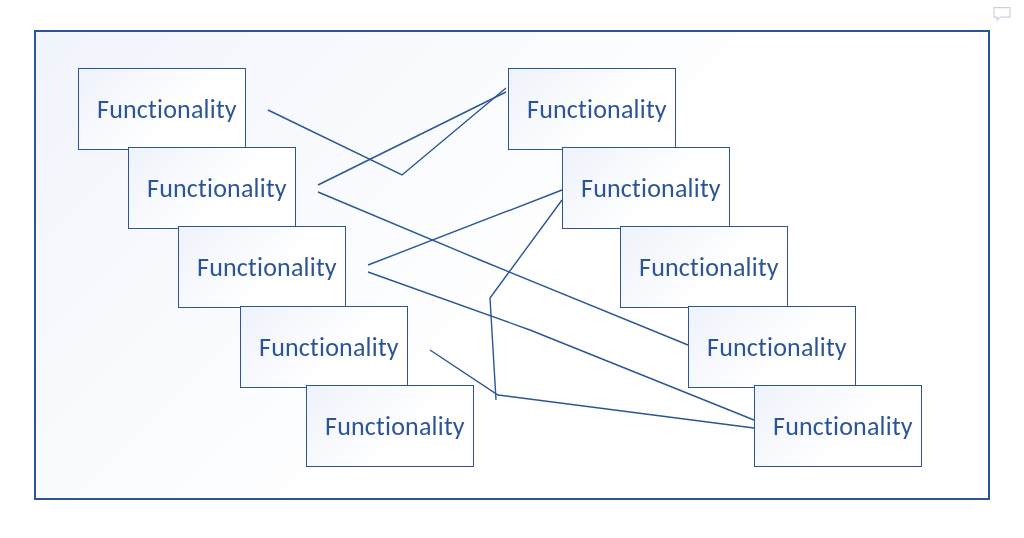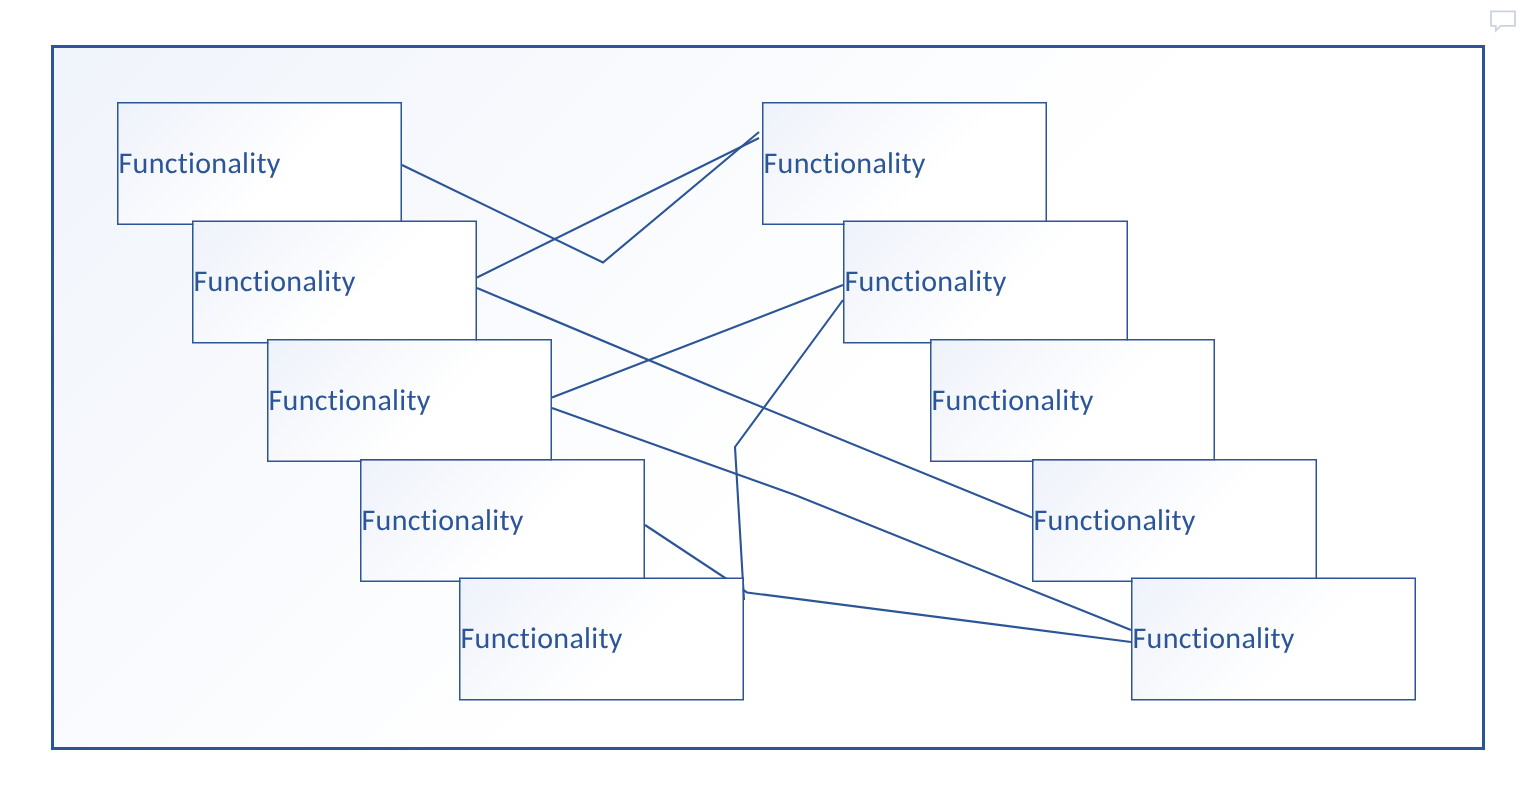--- a/index.html
+++ b/index.html
@@ -23,30 +23,31 @@
   svg.lines {
     position: absolute;
     left: 0;
     top: 0;
     width: 1024px;
     height: 538px;
     pointer-events: none;
   }
   .node {
     position: absolute;
-    width: 190px;
+    width: 168px;
     height: 82px;
     border: 1.5px solid #2b5597;
     background: linear-gradient(135deg, #eef2fa 0%, #ffffff 60%);
     box-sizing: border-box;
     display: flex;
     align-items: center;
     justify-content: flex-start;
+    padding-left: 18px;
     color: #2b5597;
-    font-size: 20px;
+    font-size: 26px;
     letter-spacing: 0.2px;
   }
   .comment-icon {
     position: absolute;
     right: 12px;
     top: 6px;
     width: 20px;
     height: 16px;
     opacity: 0.5;
   }

